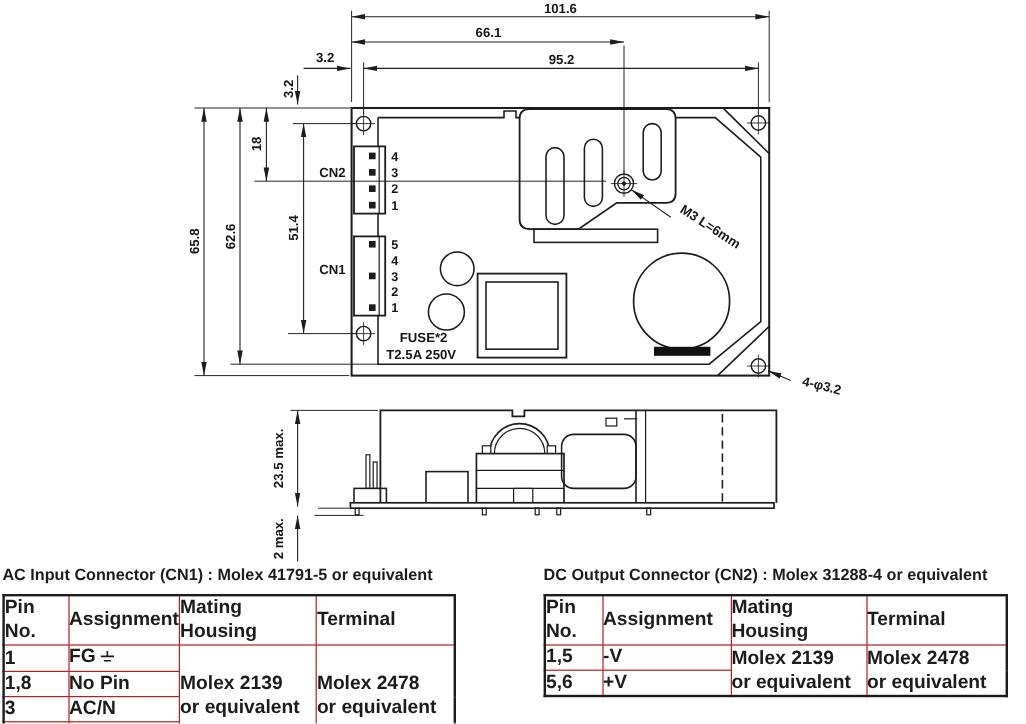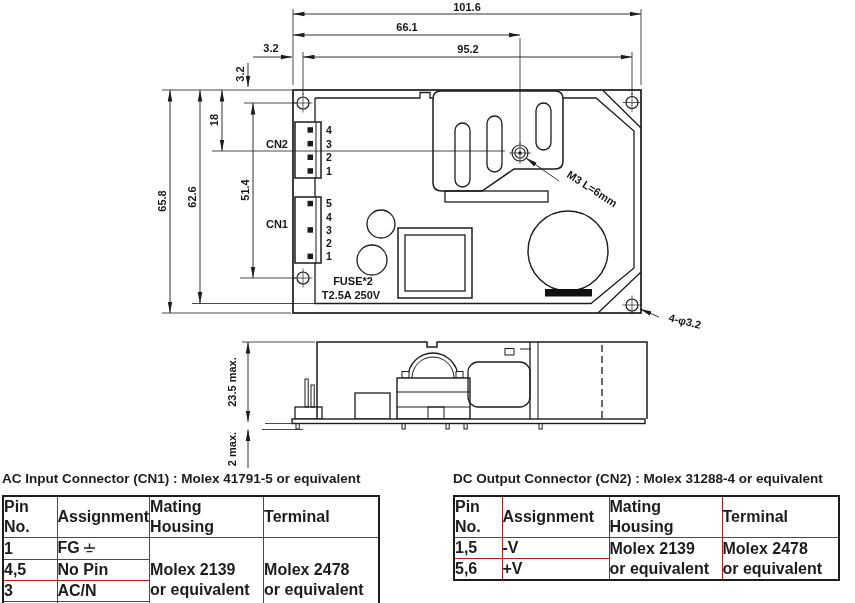--- a/index.html
+++ b/index.html
@@ -232,21 +232,21 @@
       <td rowspan="4">
               <div>Molex 2139</div>
               <div>or equivalent</div>
             </td>
       <td rowspan="4">
               <div>Molex 2478</div>
               <div>or equivalent</div>
             </td>
     </tr>
     <tr>
-      <td>4,5</td>
+      <td>1,8</td>
       <td>No Pin</td>
     </tr>
     <tr>
       <td>3</td>
       <td>AC/N</td>
     </tr>
     <tr>
       <td>5</td>
       <td>AC/L</td>
     </tr>

